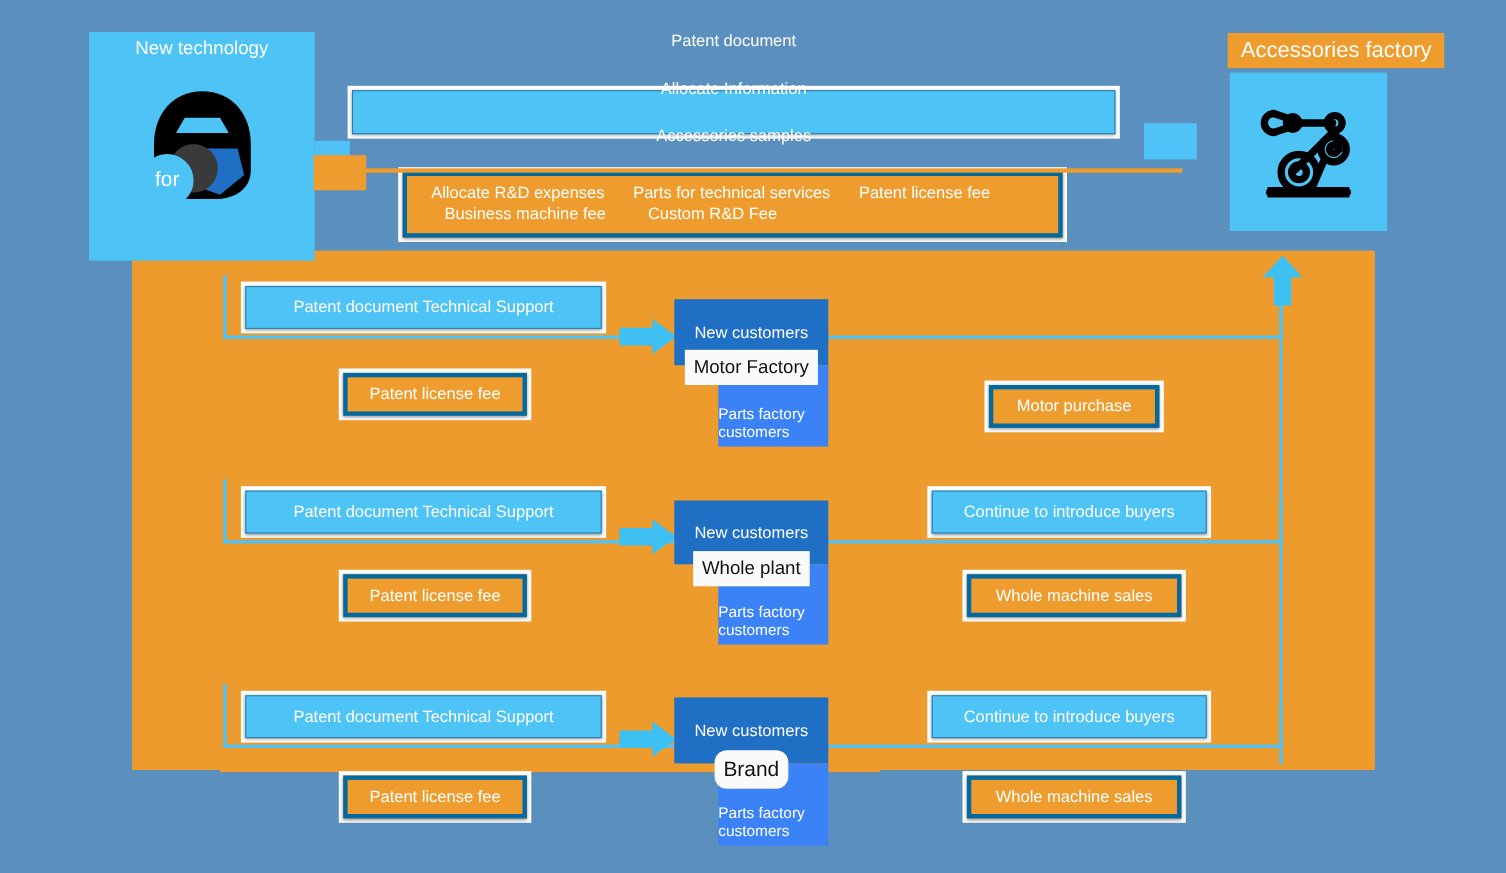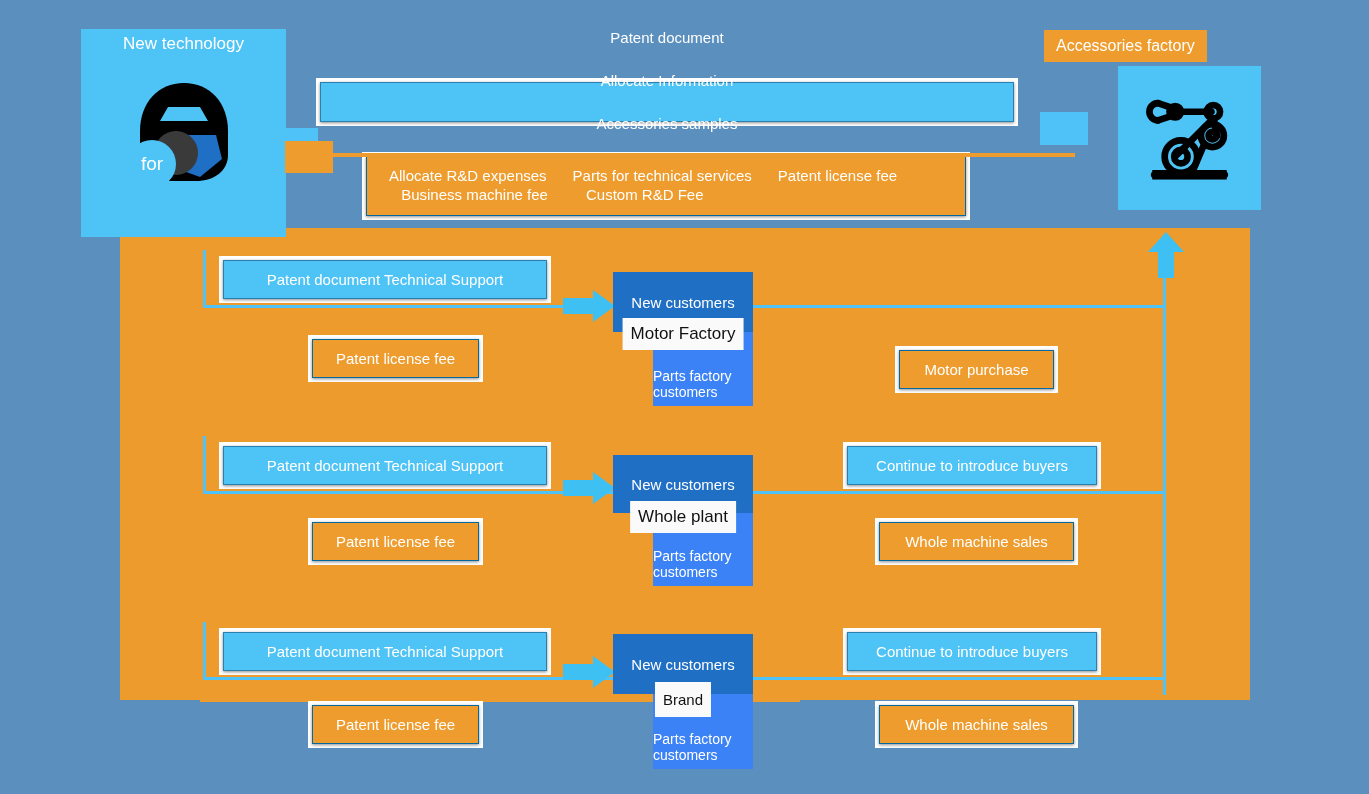--- a/index.html
+++ b/index.html
@@ -34,21 +34,21 @@
     box-sizing:border-box;
     padding:3px 8px;
   }
   .inner.blue{
     background:#4ec3f5;
     border:1px solid #2a7fae;
     box-shadow: 0 1px 3px rgba(0,0,0,.45);
   }
   .inner.orange{
     background:#ee9c2e;
-    border:1px solid #0369a1;
+    border:4px solid #0369a1;
     box-shadow: 0 1px 3px rgba(0,0,0,.45);
   }
   .nowrap{white-space:nowrap;}
 
   
   .chip-row{display:flex;gap:26px;align-items:center;justify-content:center;flex-direction:column;}
   .chip-rows{display:flex;flex-direction:column;gap:0px;line-height:1.25;}
   .chip-line{display:flex;gap:26px;}
 
   
@@ -118,21 +118,21 @@
       <circle cx="52" cy="80" r="22" fill="#3a3a3a"></circle>
     </svg>
   </div>
   <div class="for-badge" style="left:128px;top:140px;width:48px;height:48px;font-size:19px;">
     <span>for</span>
   </div>
   <div class="title-plain" style="left:81px;top:30px;width:205px;height:28px;font-size:17px;">
     <span>New technology</span>
   </div>
 
-  <div class="title-orange" style="left:1044px;top:30px;height:26px;font-size:16px;">
+  <div class="title-orange" style="left:1116px;top:30px;height:26px;font-size:20px;">
     <span>Accessories factory</span>
   </div>
   <div class="iconpanel" style="left:1118px;top:66px;width:143px;height:144px;">
     <svg width="105" height="105" viewBox="0 0 110 110">
       <g stroke="#000" stroke-width="7" fill="none" stroke-linecap="round" stroke-linejoin="round">
         <path d="M22 18 a9 9 0 1 0 0 18"></path>
         <path d="M22 18 L34 22 M22 36 L34 32"></path>
         <line x1="40" y1="27" x2="78" y2="27"></line>
         <circle cx="40" cy="27" r="6"></circle>
         <circle cx="80" cy="27" r="7"></circle>
@@ -294,21 +294,21 @@
   </div>
 
   <div class="custbox" style="left:613px;top:634px;width:140px;height:129px;">
     <div class="cust-top" style="height:60px;font-size:15px;">
       <span>New customers</span>
     </div>
     <div class="cust-bot" style="height:69px;font-size:14px;flex-direction:column;justify-content:flex-end;">
       <span>Parts factory</span>
       <span>customers</span>
     </div>
-    <div class="cust-label" style="top:48px;height:33px;font-size:15px;">
+    <div class="cust-label" style="top:48px;height:33px;font-size:19px;border-radius:11px;">
       <span>Brand</span>
     </div>
   </div>
 
   <div class="box" style="left:843px;top:628px;width:258px;height:47px;">
     <div class="inner blue" style="font-size:15px;">
       <span class="nowrap">Continue to introduce buyers</span>
     </div>
   </div>
 

